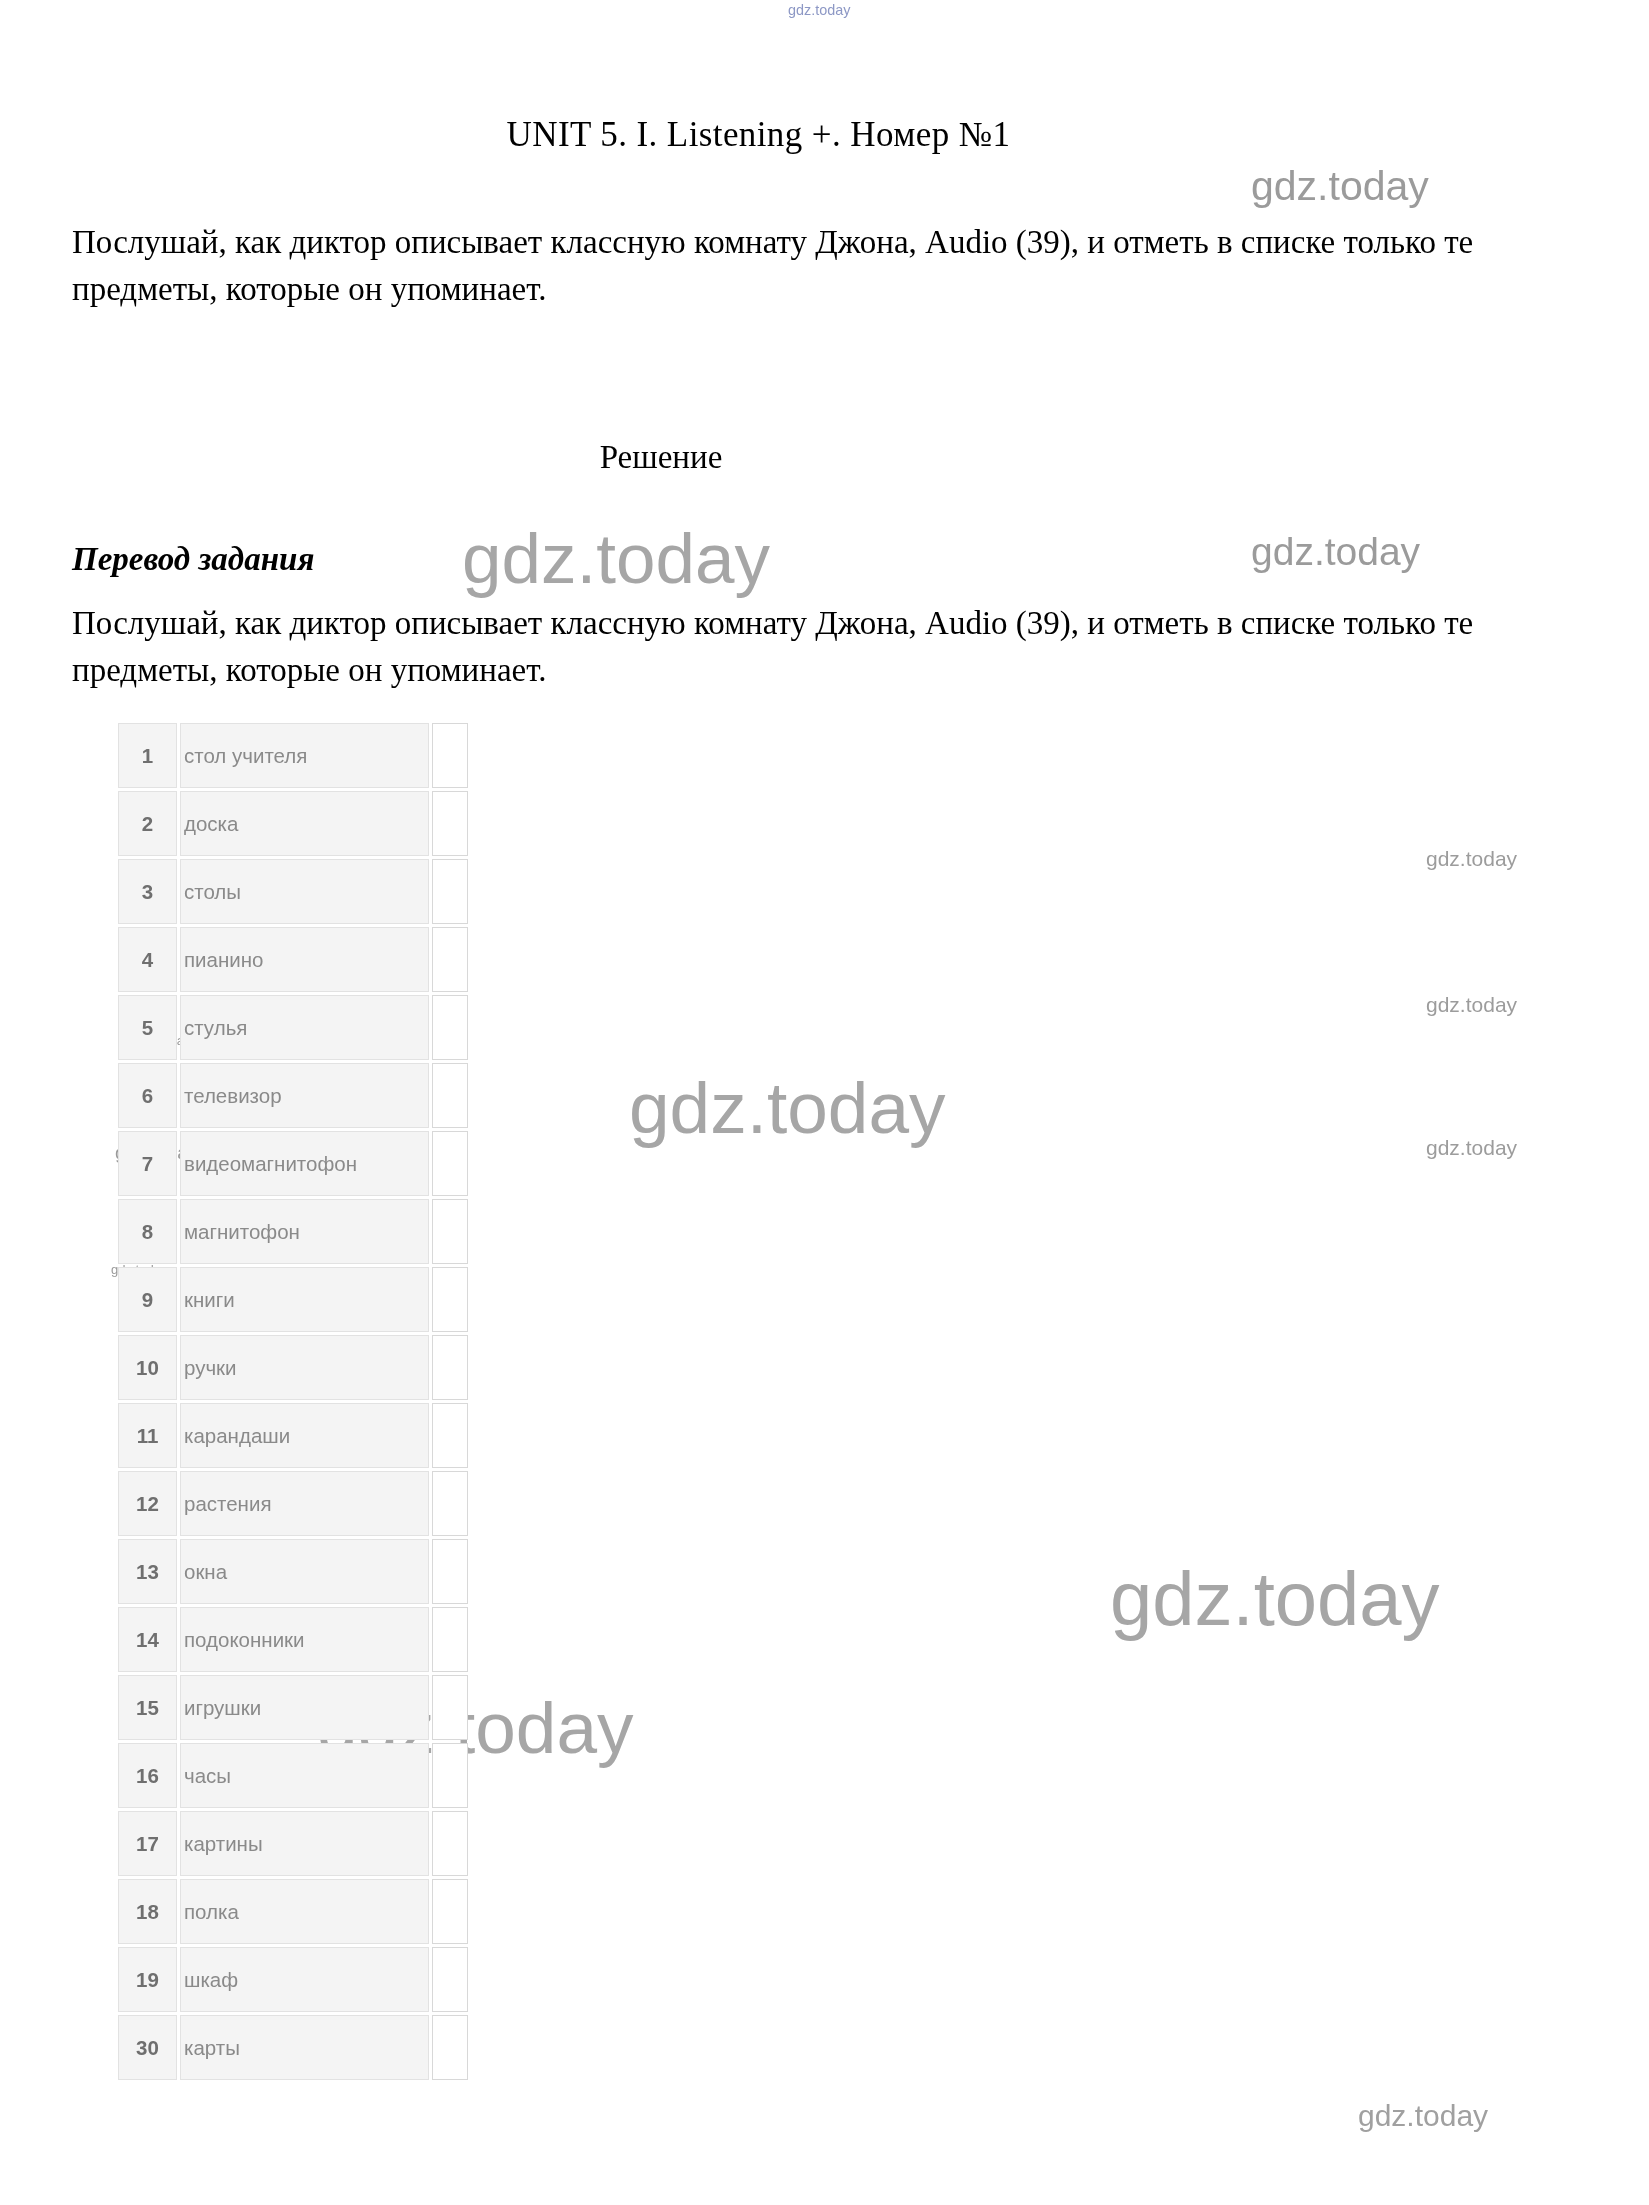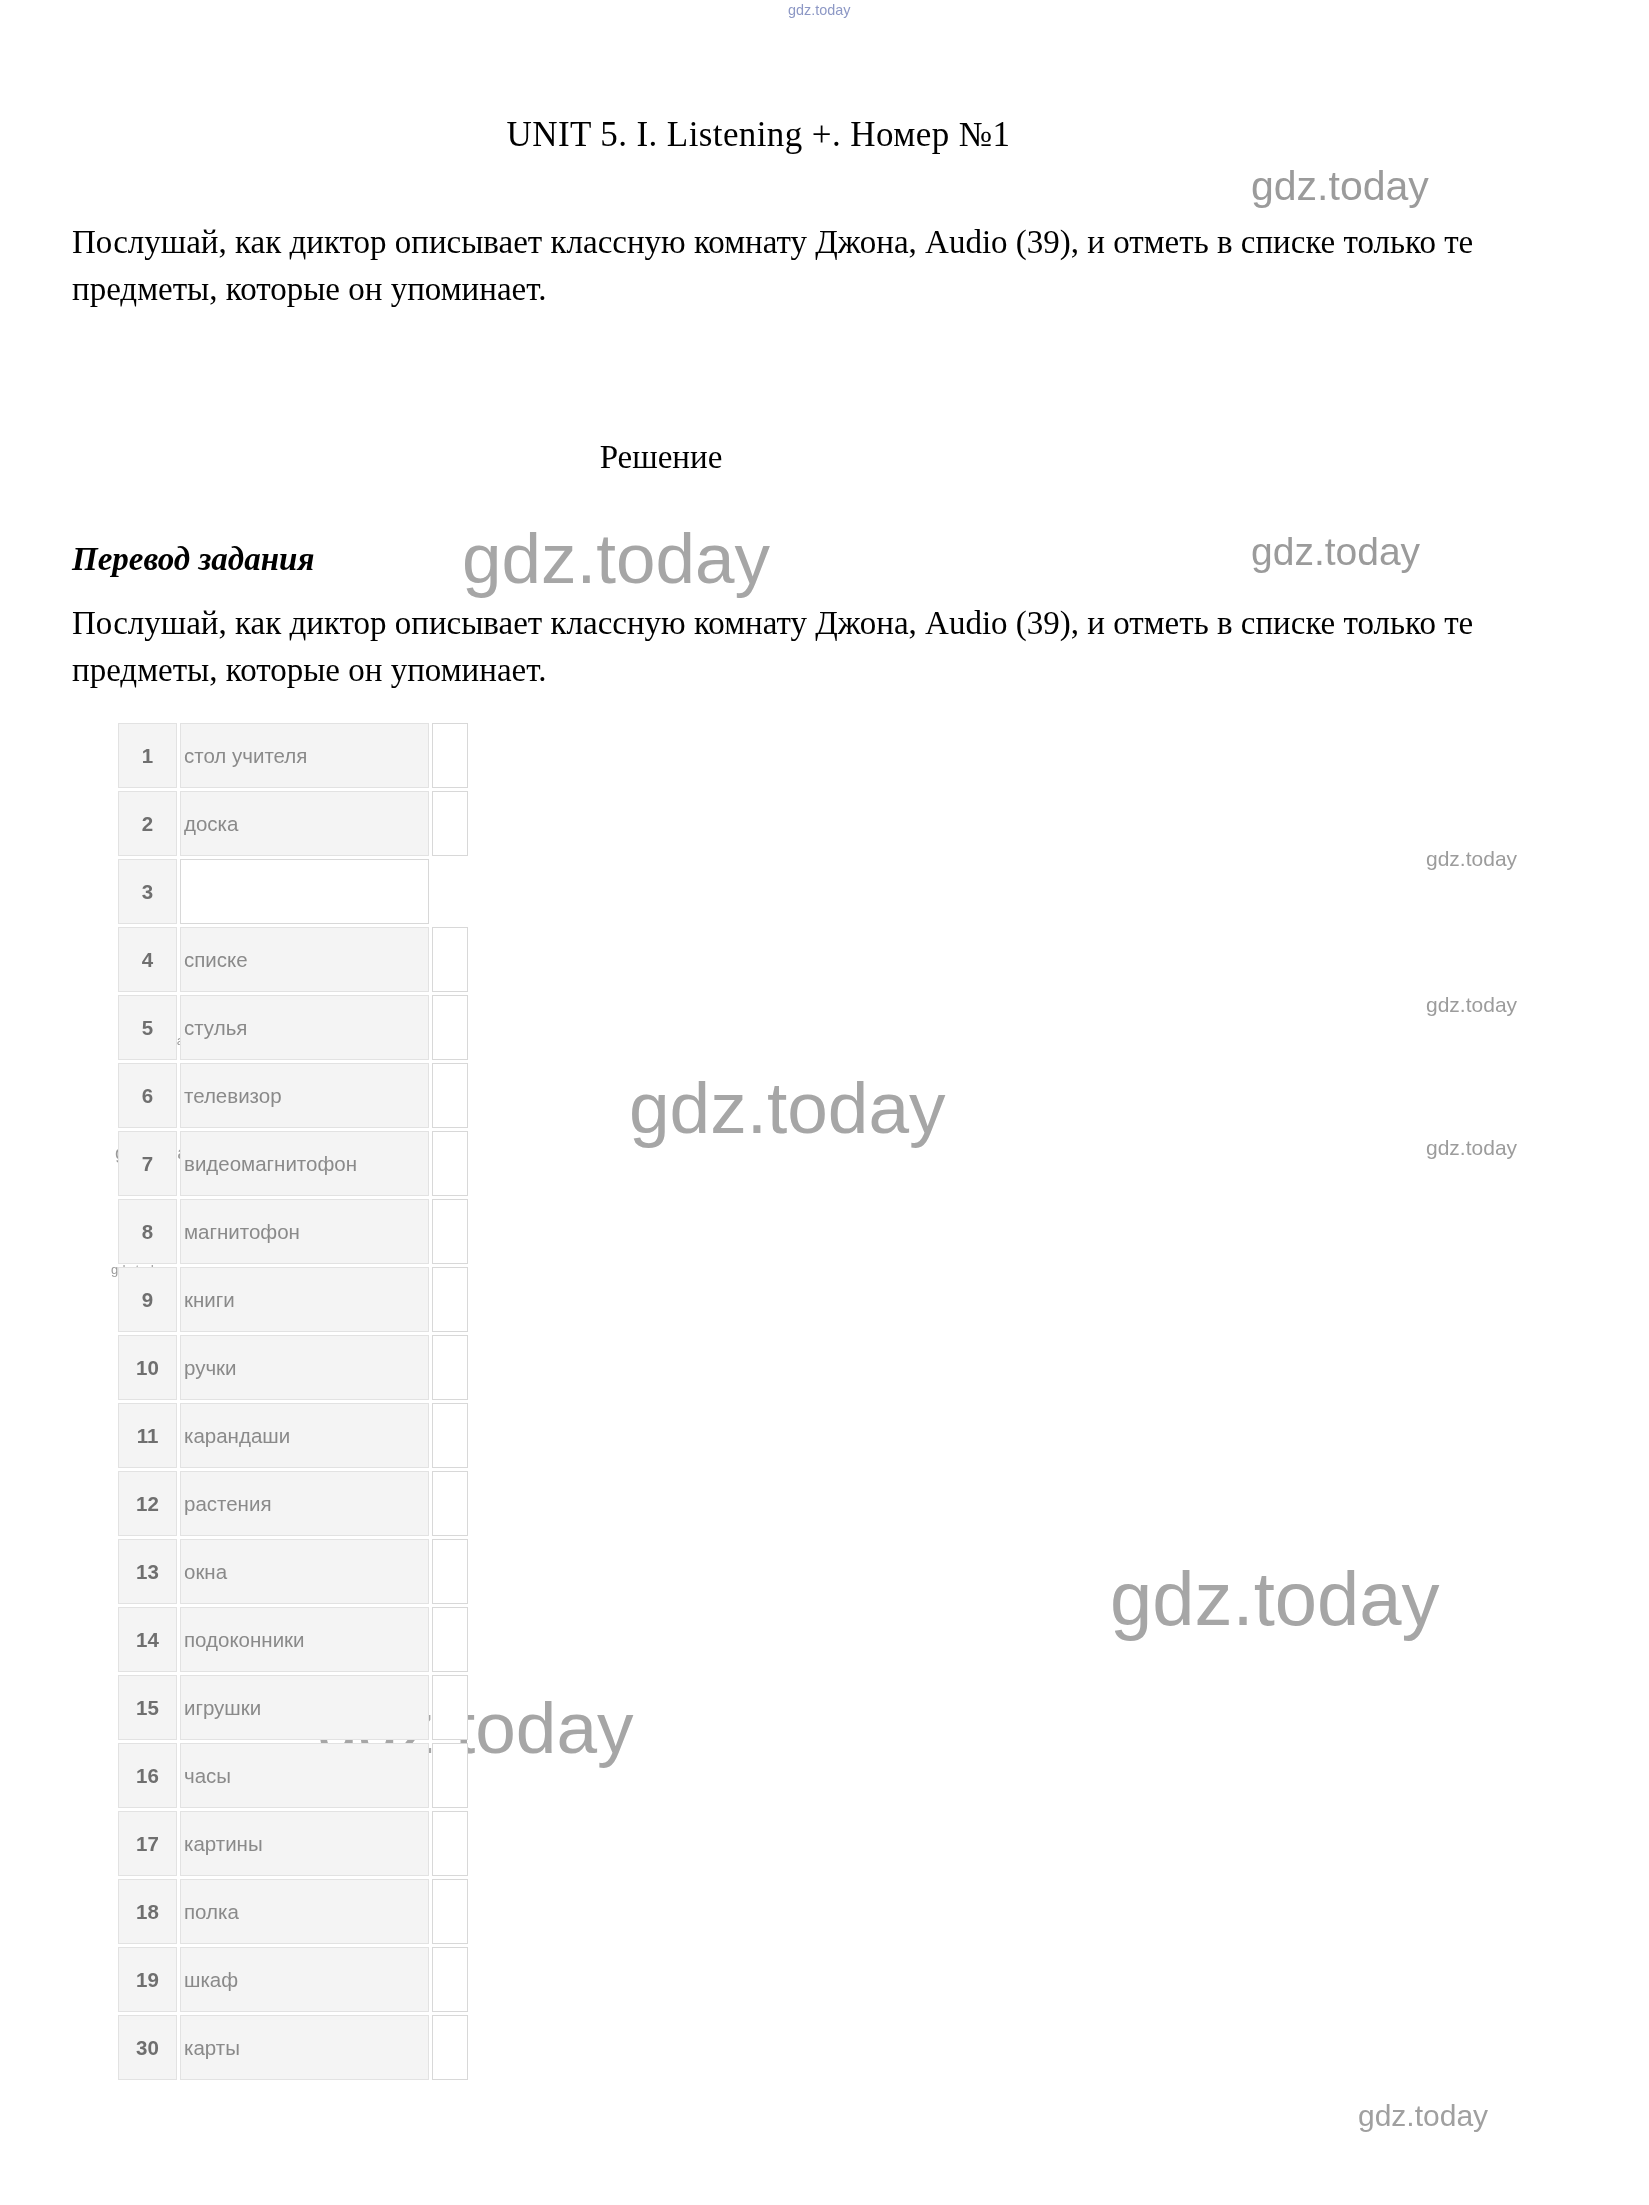--- a/index.html
+++ b/index.html
@@ -142,25 +142,26 @@
         <div class="tlabel">стол учителя</div>
         <div class="tcheck"></div>
       </div>
       <div class="trow">
         <div class="tnum">2</div>
         <div class="tlabel">доска</div>
         <div class="tcheck"></div>
       </div>
       <div class="trow">
         <div class="tnum">3</div>
+        <div class="tlabel">столы</div>
         <div class="tcheck"></div>
       </div>
       <div class="trow">
         <div class="tnum">4</div>
-        <div class="tlabel">списке</div>
+        <div class="tlabel">пианино</div>
         <div class="tcheck"></div>
       </div>
       <div class="trow">
         <div class="tnum">5</div>
         <div class="tlabel">стулья</div>
         <div class="tcheck"></div>
       </div>
       <div class="trow">
         <div class="tnum">6</div>
         <div class="tlabel">телевизор</div>

